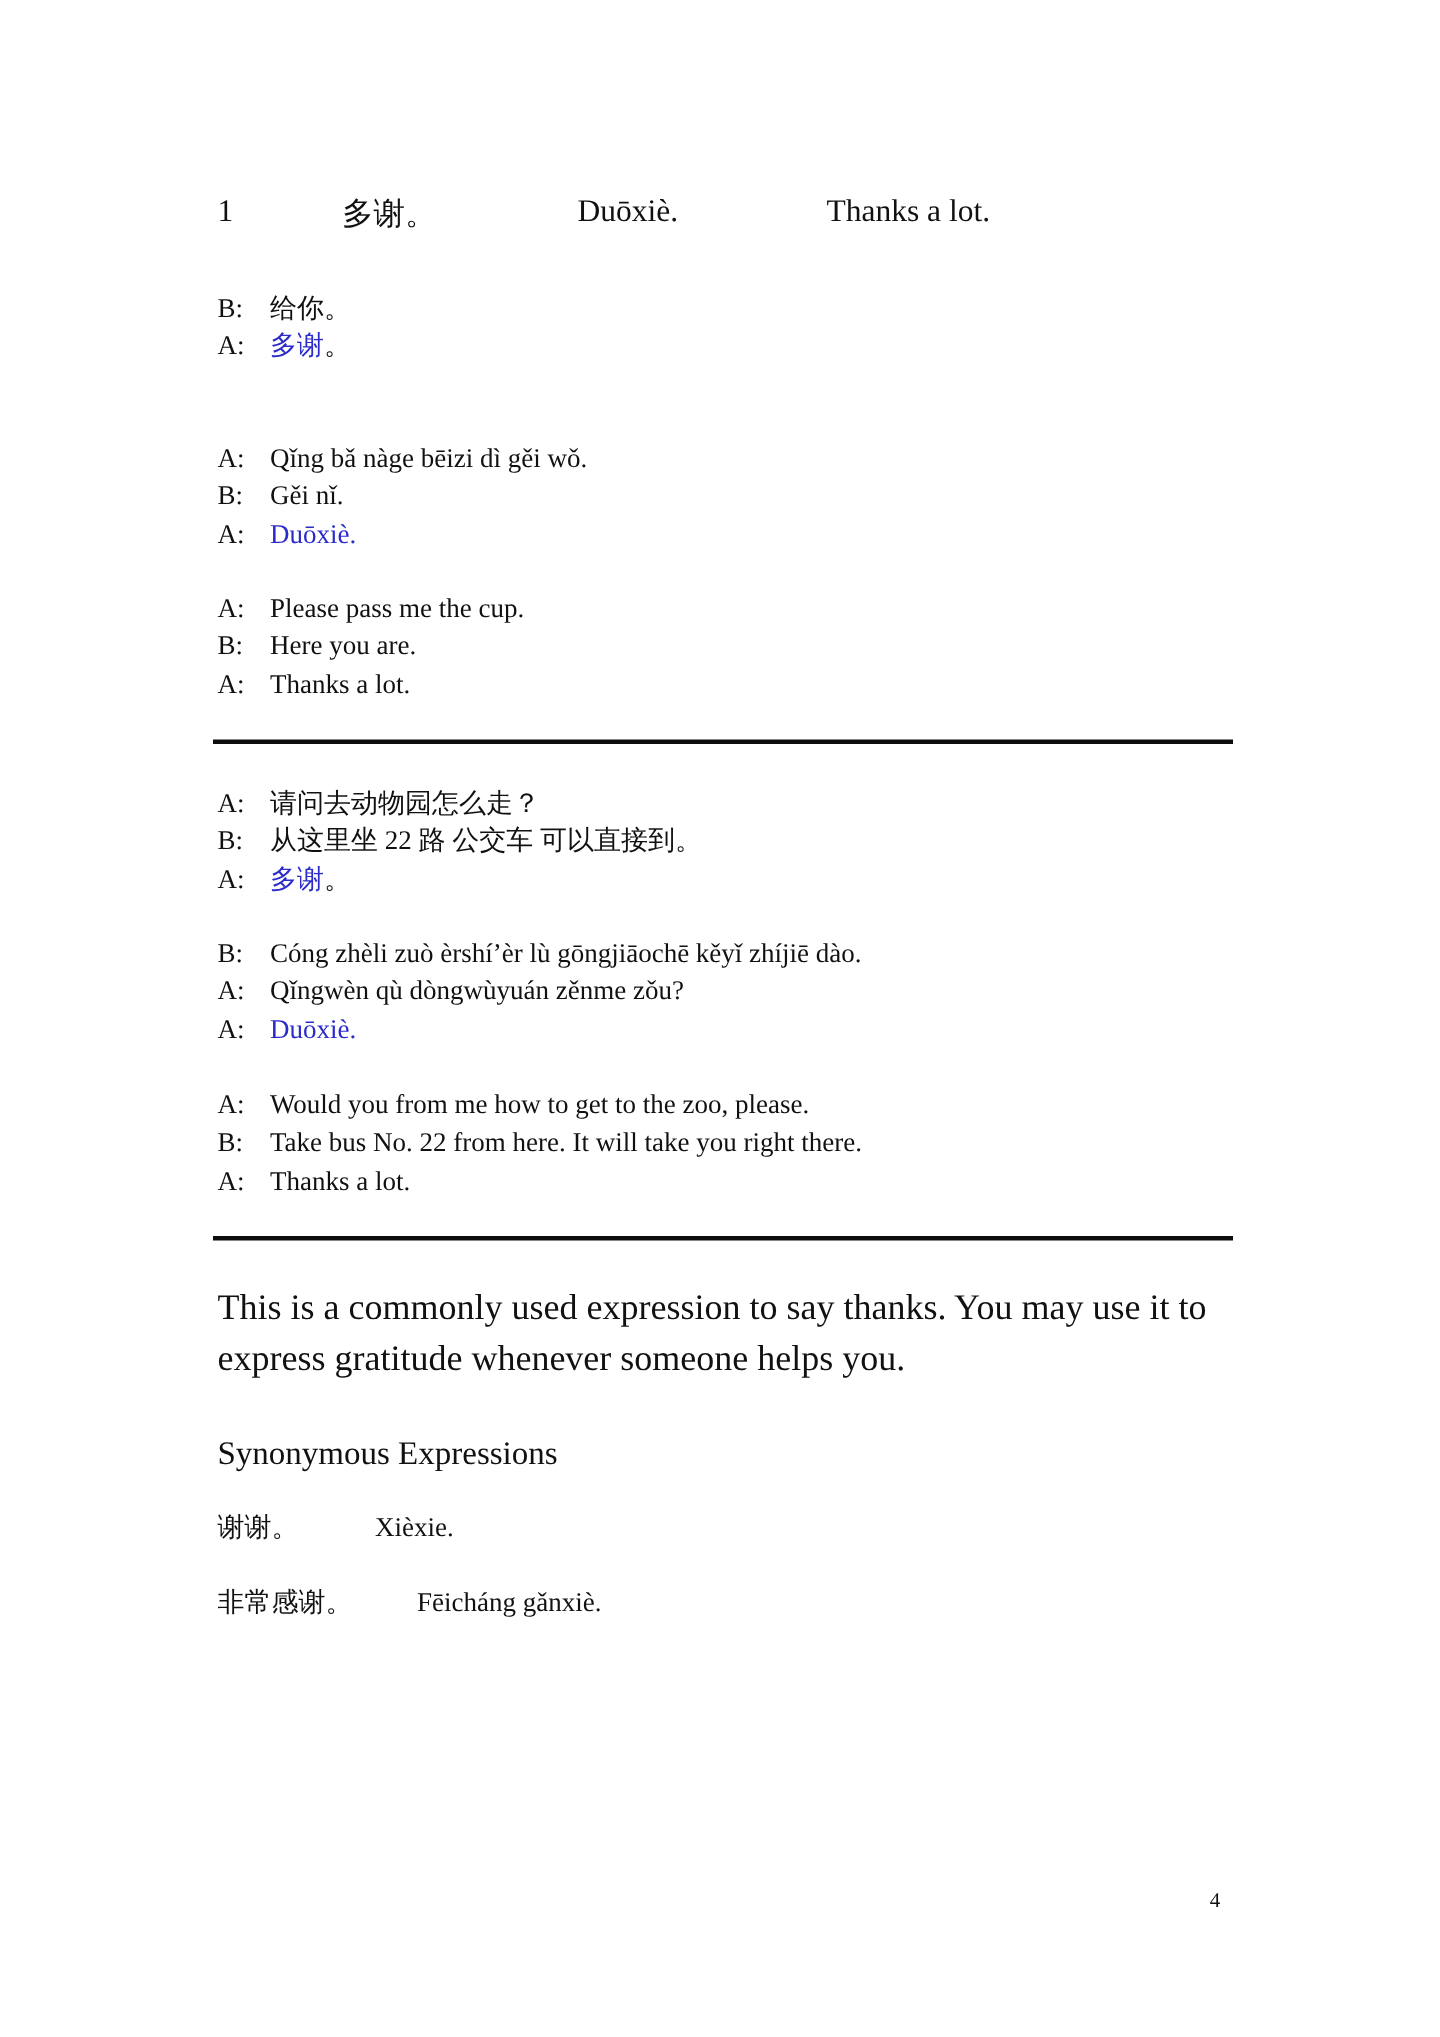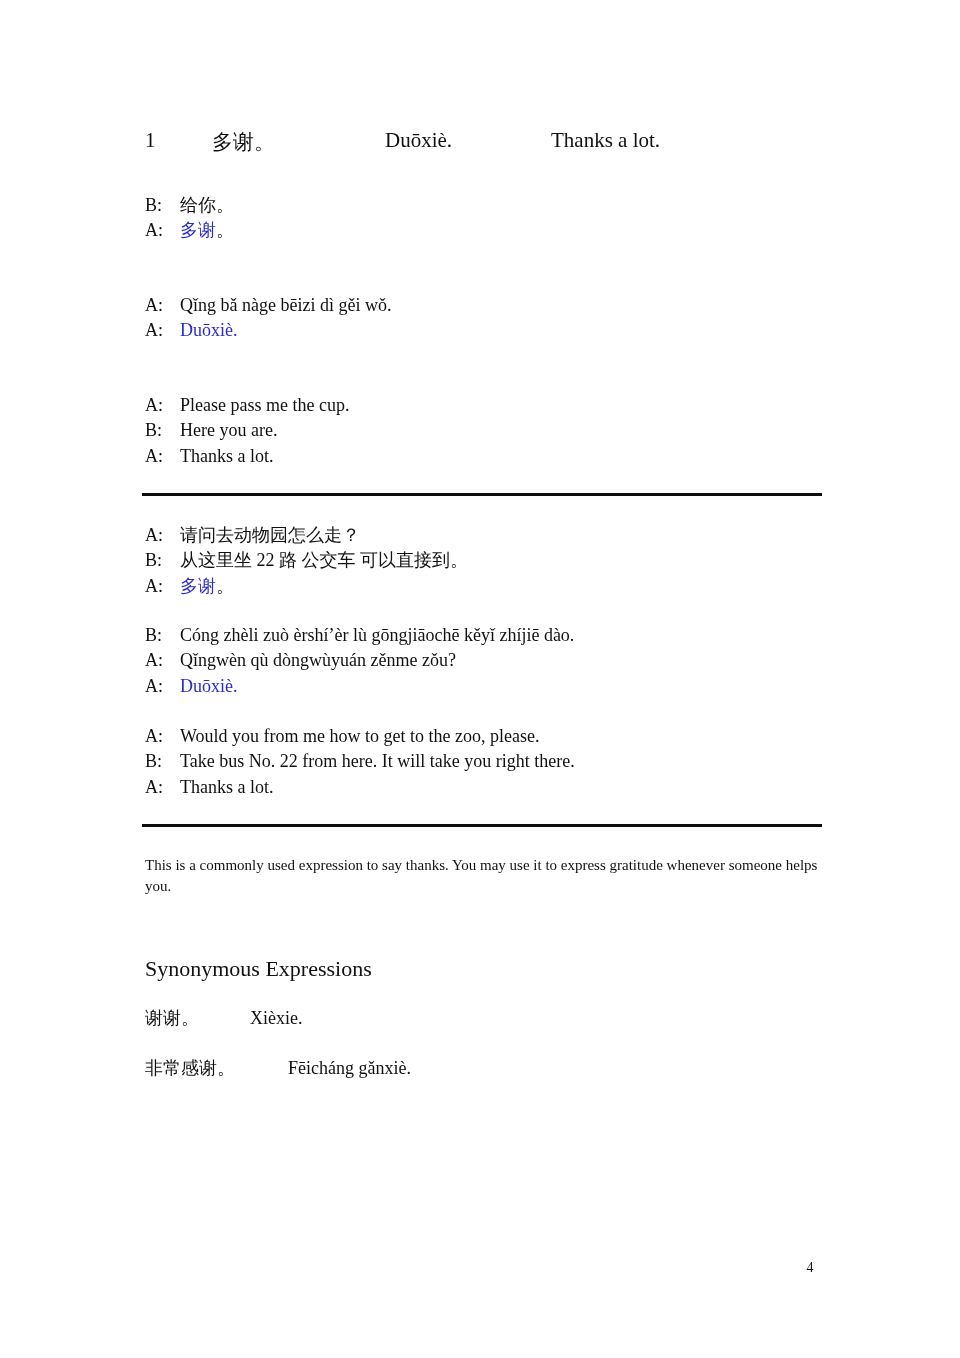--- a/index.html
+++ b/index.html
@@ -21,21 +21,21 @@
   
   .lesson-title {
     left: 145px;
     top: 128px;
     width: 680px;
     height: 30px;
     font-size: 21px;
   }
   .lesson-title span { position: absolute; top: 0; white-space: nowrap; }
   .t-num  { left: 0; }
-  .t-hanzi { left: 67px; }
+  .t-hanzi { left: 83px; }
   .t-pinyin { left: 240px; }
   .t-english { left: 406px; }
 
   
   .block {
     left: 145px;
     width: 690px;
     font-size: 18px;
     line-height: 25.4px;
   }
@@ -59,43 +59,43 @@
     height: 3px;
     background: #0d0d0d;
   }
   .rule-1 { top: 493px; }
   .rule-2 { top: 824px; }
 
   .note {
     left: 145px;
     top: 855px;
     width: 680px;
-    font-size: 15px;
-    line-height: 21px;
+    font-size: 24px;
+    line-height: 34px;
   }
 
   .syn-heading {
     left: 145px;
     top: 956px;
     font-size: 22px;
     line-height: 25.4px;
     white-space: nowrap;
   }
   .syn-row {
     left: 145px;
     height: 26px;
     font-size: 18px;
     line-height: 25.4px;
   }
   .syn-row-1 { top: 1006px; }
   .syn-row-2 { top: 1056px; }
   .syn-row span { position: absolute; top: 0; white-space: nowrap; }
   .syn-hanzi { left: 0; }
   .syn-row-1 .syn-pinyin { left: 105px; }
-  .syn-row-2 .syn-pinyin { left: 143px; }
+  .syn-row-2 .syn-pinyin { left: 133px; }
 
   .page-number {
     left: 800px;
     top: 1260px;
     width: 20px;
     font-size: 14px;
     text-align: center;
   }
 </style>
 </head>
@@ -117,20 +117,23 @@
     <div class="line">
       <span class="spk">A:</span><span class="hl">多谢</span><span>。</span>
     </div>
   </div>
 
   <div class="abs block b-d1-pinyin">
     <div class="line">
       <span class="spk">A:</span><span>Qǐng bǎ nàge bēizi dì gěi wǒ.</span>
     </div>
     <div class="line">
+      <span class="spk">B:</span><span>Gěi nǐ.</span>
+    </div>
+    <div class="line">
       <span class="spk">A:</span><span class="hl">Duōxiè.</span>
     </div>
   </div>
 
   <div class="abs block b-d1-english">
     <div class="line">
       <span class="spk">A:</span><span>Please pass me the cup.</span>
     </div>
     <div class="line">
       <span class="spk">B:</span><span>Here you are.</span>

